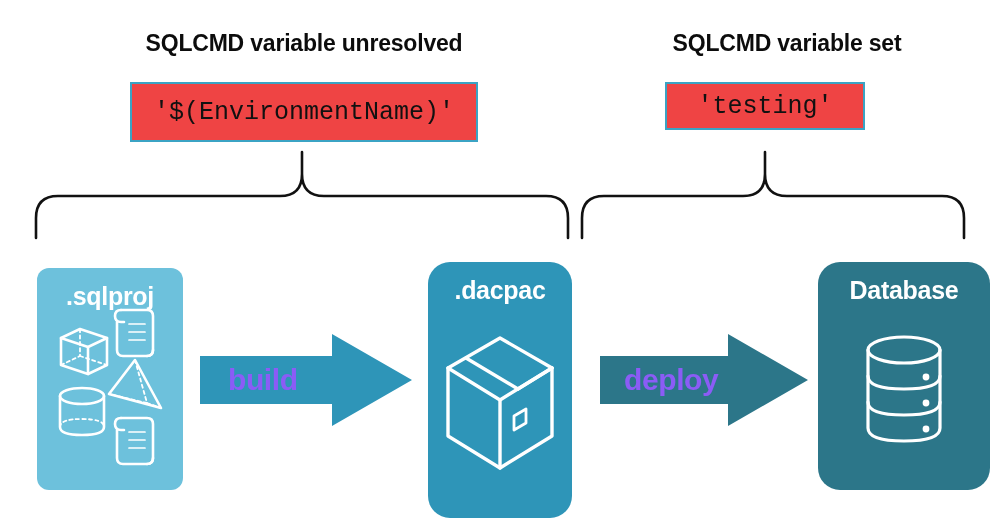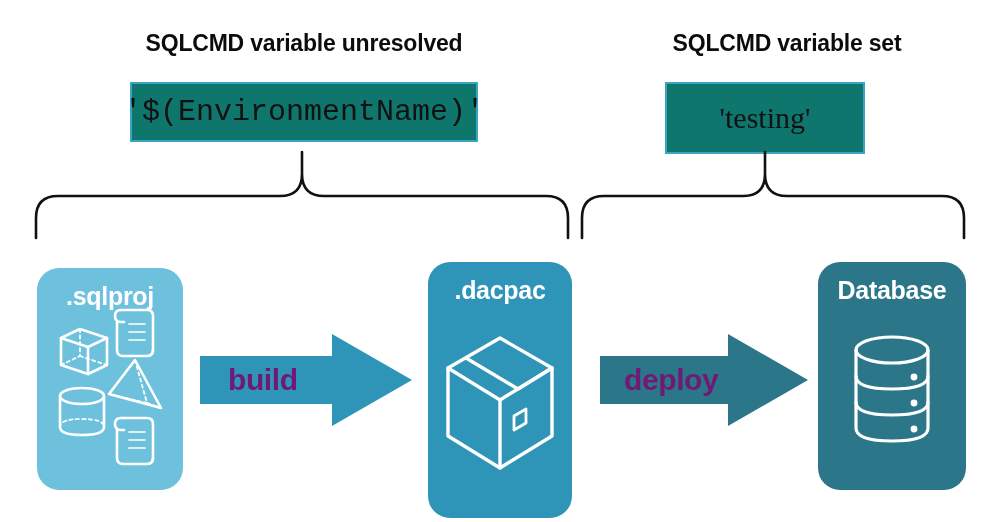--- a/index.html
+++ b/index.html
@@ -33,33 +33,33 @@
     text-align: center;
     white-space: nowrap;
   }
   #title-left  { left: 0;   top: 30px; width: 608px; }
   #title-right { left: 592px; top: 30px; width: 390px; }
 
   
   .code-box {
     position: absolute;
     box-sizing: border-box;
-    background: #0f766e;
+    background: #ef4444;
     border: 2px solid #3BA3C4;
     display: flex;
     align-items: center;
     justify-content: center;
     font-family: "Liberation Mono", monospace;
-    font-size: 30px;
+    font-size: 25px;
     color: #111111;
     letter-spacing: 0px;
     white-space: nowrap;
   }
   #code-left  { left: 130px; top: 82px; width: 348px; height: 60px; }
-  #code-right { left: 665px; top: 82px; width: 200px; height: 72px; font-family: Liberation Serif, serif; }
+  #code-right { left: 665px; top: 82px; width: 200px; height: 48px; }
 
   
   .brace-svg {
     position: absolute;
     left: 0;
     top: 150px;
     width: 1000px;
     height: 95px;
     overflow: visible;
   }
@@ -76,23 +76,23 @@
     right: 0;
     top: 14px;
     text-align: center;
     font-family: "Liberation Sans", sans-serif;
     font-weight: bold;
     font-size: 25px;
     color: #ffffff;
     letter-spacing: -0.3px;
     white-space: nowrap;
   }
-  #box-sqlproj  { left: 37px;  top: 268px; width: 146px; height: 222px; background: #6DC1DC; }
+  #box-sqlproj  { left: 37px;  top: 268px; width: 146px; height: 222px; background: #6DC1DC; border-radius: 12px; }
   #box-dacpac   { left: 428px; top: 262px; width: 144px; height: 256px; background: #2E95B8; }
-  #box-database { left: 818px; top: 262px; width: 148px; height: 228px; background: #2C7689; }
+  #box-database { left: 818px; top: 262px; width: 172px; height: 228px; background: #2C7689; }
 
   .box-art {
     position: absolute;
     left: 0;
     top: 0;
     width: 100%;
     height: 100%;
   }
 
   
@@ -103,21 +103,21 @@
   #arrow-deploy { left: 600px; top: 330px; width: 215px; height: 100px; text-align: center; }
   .arrow-label {
     position: absolute;
     top: 0;
     height: 100%;
     display: flex;
     align-items: center;
     font-family: "Liberation Sans", sans-serif;
     font-weight: bold;
     font-size: 30px;
-    color: #701a75;
+    color: #8b5cf6;
     letter-spacing: -0.4px;
     white-space: nowrap;
   }
   #arrow-build .arrow-label  { left: 28px; }
   #arrow-deploy .arrow-label { left: 24px; }
 </style>
 </head>
 <body>
 
 <div class="stage">

